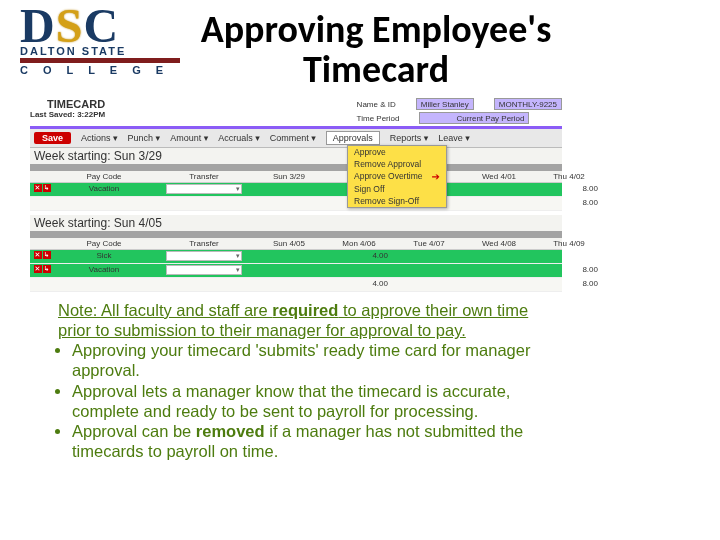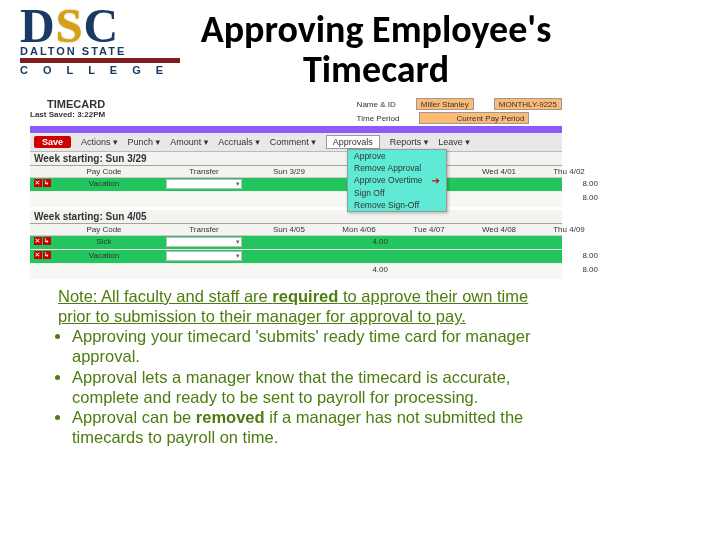--- a/index.html
+++ b/index.html
@@ -11,31 +11,31 @@
   .logo-dsc .d, .logo-dsc .c { color: #1a3a63; }
   .logo-dsc .s { color: #d4a017; text-shadow: 0 0 2px #b8860b; }
   .logo-sub1 { font-family: Arial, sans-serif; font-size: 11px; letter-spacing: 2px; color: #1a3a63; font-weight: bold; margin-top: -2px; }
   .logo-sub2 { font-family: Arial, sans-serif; font-size: 11px; letter-spacing: 6px; color: #1a3a63; font-weight: bold; border-top: 5px solid #7f1d1d; padding-top: 1px; margin-top: 1px; }
   .title { font-family: Calibri, Arial, sans-serif; font-size: 38px; font-weight: bold; color: #000; text-align: center; line-height: 1.05; flex: 1; padding-top: 4px; }
   .screenshot { margin: 0 30px 8px 30px; border: none; font-size: 9px; color: #333; background: #fff; }
   .ss-top { display: flex; justify-content: space-between; padding: 2px 0; text-align: right; }
   .ss-tc { font-weight: bold; font-size: 11px; }
   .ss-meta { font-size: 8px; display: flex; gap: 20px; align-items: center; }
   .ss-meta .lbl { }
-  .ss-meta .box { border: 1px solid #999; background: #fdba74; padding: 0 4px; height: 12px; line-height: 12px; font-size: 8px; }
+  .ss-meta .box { border: 1px solid #999; background: #c4b5fd; padding: 0 4px; height: 12px; line-height: 12px; font-size: 8px; }
   .ss-saved { font-size: 8px; font-weight: bold; }
-  .ss-toolbar { background: #e8e8e8; border-top: 7px solid #8b5cf6; border-bottom: 1px solid #bbb; padding: 2px 4px; display: flex; gap: 10px; align-items: center; font-size: 9px; position: relative; }
+  .ss-toolbar { background: #e8e8e8; border-top: 3px solid #8b5cf6; border-bottom: 1px solid #bbb; padding: 2px 4px; display: flex; gap: 10px; align-items: center; font-size: 9px; position: relative; }
   .save-btn { background: #c00; color: #fff; font-weight: bold; padding: 1px 8px; border-radius: 2px; font-size: 9px; }
   .menu { color: #333; }
   .menu.active { background: #fff; border: 1px solid #999; padding: 1px 6px; }
-  .dropdown { position: absolute; left: 317px; top: 16px; background: #5eead4; border: 1px solid #999; z-index: 10; font-size: 8.5px; width: 100px; box-shadow: 1px 1px 3px rgba(0,0,0,0.3); }
+  .dropdown { position: absolute; left: 317px; top: 16px; background: #fde047; border: 1px solid #999; z-index: 10; font-size: 8.5px; width: 100px; box-shadow: 1px 1px 3px rgba(0,0,0,0.3); }
   .dropdown div { padding: 1px 6px; }
   .dropdown .ovt { display: flex; justify-content: space-between; }
   .arrow-r { color: #c00; font-size: 10px; }
-  .week-hdr { background: #f3f3f0; border-bottom: 1px solid #a3a3a3; font-size: 10px; padding: 1px 4px; font-weight: bold; }
+  .week-hdr { background: #f3f3f0; border-bottom: 7px solid #a3a3a3; font-size: 12px; padding: 1px 4px; font-weight: normal; }
   .grid-hdr { display: grid; grid-template-columns: 24px 100px 100px 70px 70px 70px 70px 70px; background: #f3f3f0; font-size: 8px; border-bottom: 1px solid #ccc; }
   .grid-hdr div { padding: 1px 2px; text-align: center; }
   .grid-row { display: grid; grid-template-columns: 24px 100px 100px 70px 70px 70px 70px 70px; font-size: 8px; border-bottom: 1px solid #eee; background: #22c55e; }
   .grid-row div { padding: 1px 2px; text-align: center; height: 13px; }
   .grid-row .ctl { display: flex; gap: 1px; justify-content: center; }
   .ctl span { width: 8px; height: 8px; background: #c00; display: inline-block; font-size: 7px; color: #fff; line-height: 8px; text-align: center; }
   .grid-row .num { text-align: right; padding-right: 6px; }
   .drop { border: 1px solid #bbb; background: #fff; height: 10px; width: 80%; display: inline-block; position: relative; }
   .drop::after { content: "▾"; position: absolute; right: 2px; font-size: 7px; color: #666; }
   .note { font-family: Arial, sans-serif; font-size: 16.5px; color: #4d7c0f; padding: 0 58px; line-height: 1.22; }

